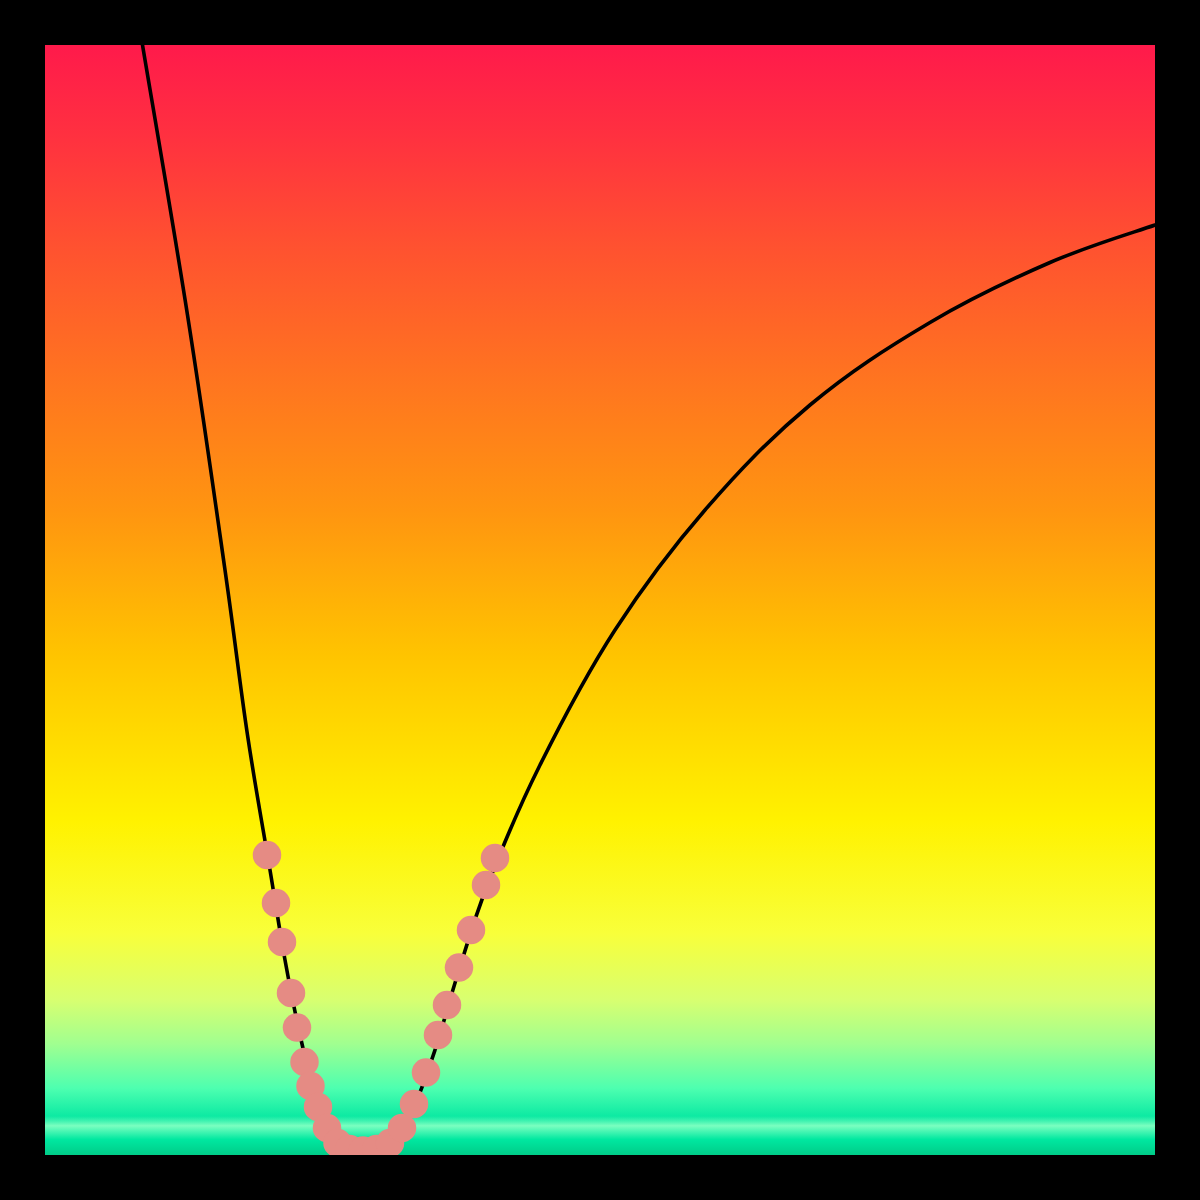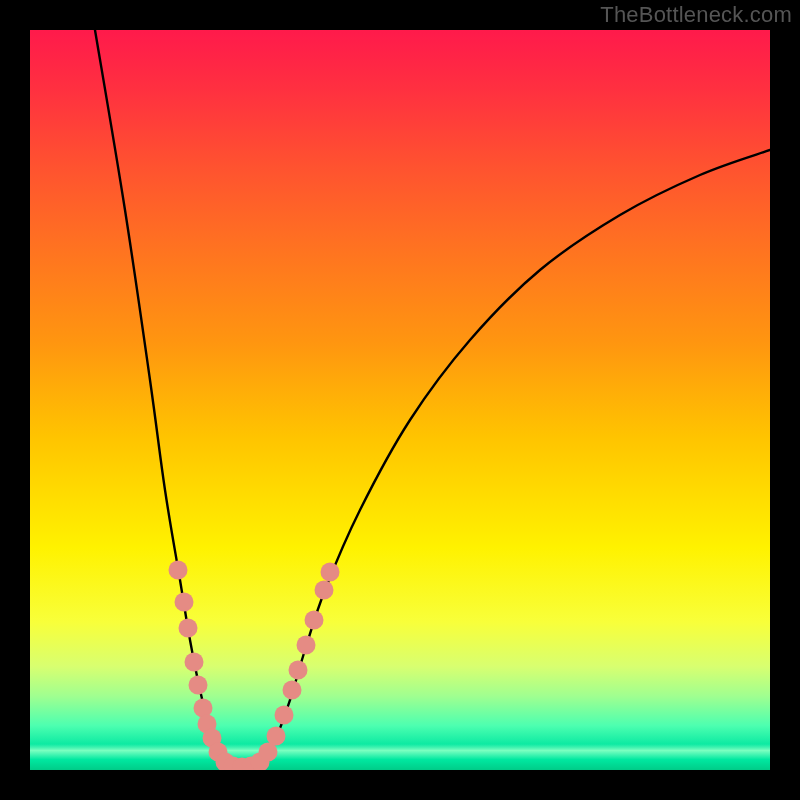--- a/index.html
+++ b/index.html
@@ -102,14 +102,13 @@
           <circle cx="254" cy="685" r="9.5" fill="#e58b84" stroke="#c96a62" stroke-width="0"></circle>
           <circle cx="262" cy="660" r="9.5" fill="#e58b84" stroke="#c96a62" stroke-width="0"></circle>
           <circle cx="268" cy="640" r="9.5" fill="#e58b84" stroke="#c96a62" stroke-width="0"></circle>
           <circle cx="276" cy="615" r="9.5" fill="#e58b84" stroke="#c96a62" stroke-width="0"></circle>
           <circle cx="284" cy="590" r="9.5" fill="#e58b84" stroke="#c96a62" stroke-width="0"></circle>
           <circle cx="294" cy="560" r="9.5" fill="#e58b84" stroke="#c96a62" stroke-width="0"></circle>
           <circle cx="300" cy="542" r="9.5" fill="#e58b84" stroke="#c96a62" stroke-width="0"></circle>
         </g>
     </svg>
   </div>
-  <div class="watermark">TheBottleneck.com</div>
 </div>
 
 </body></html>

